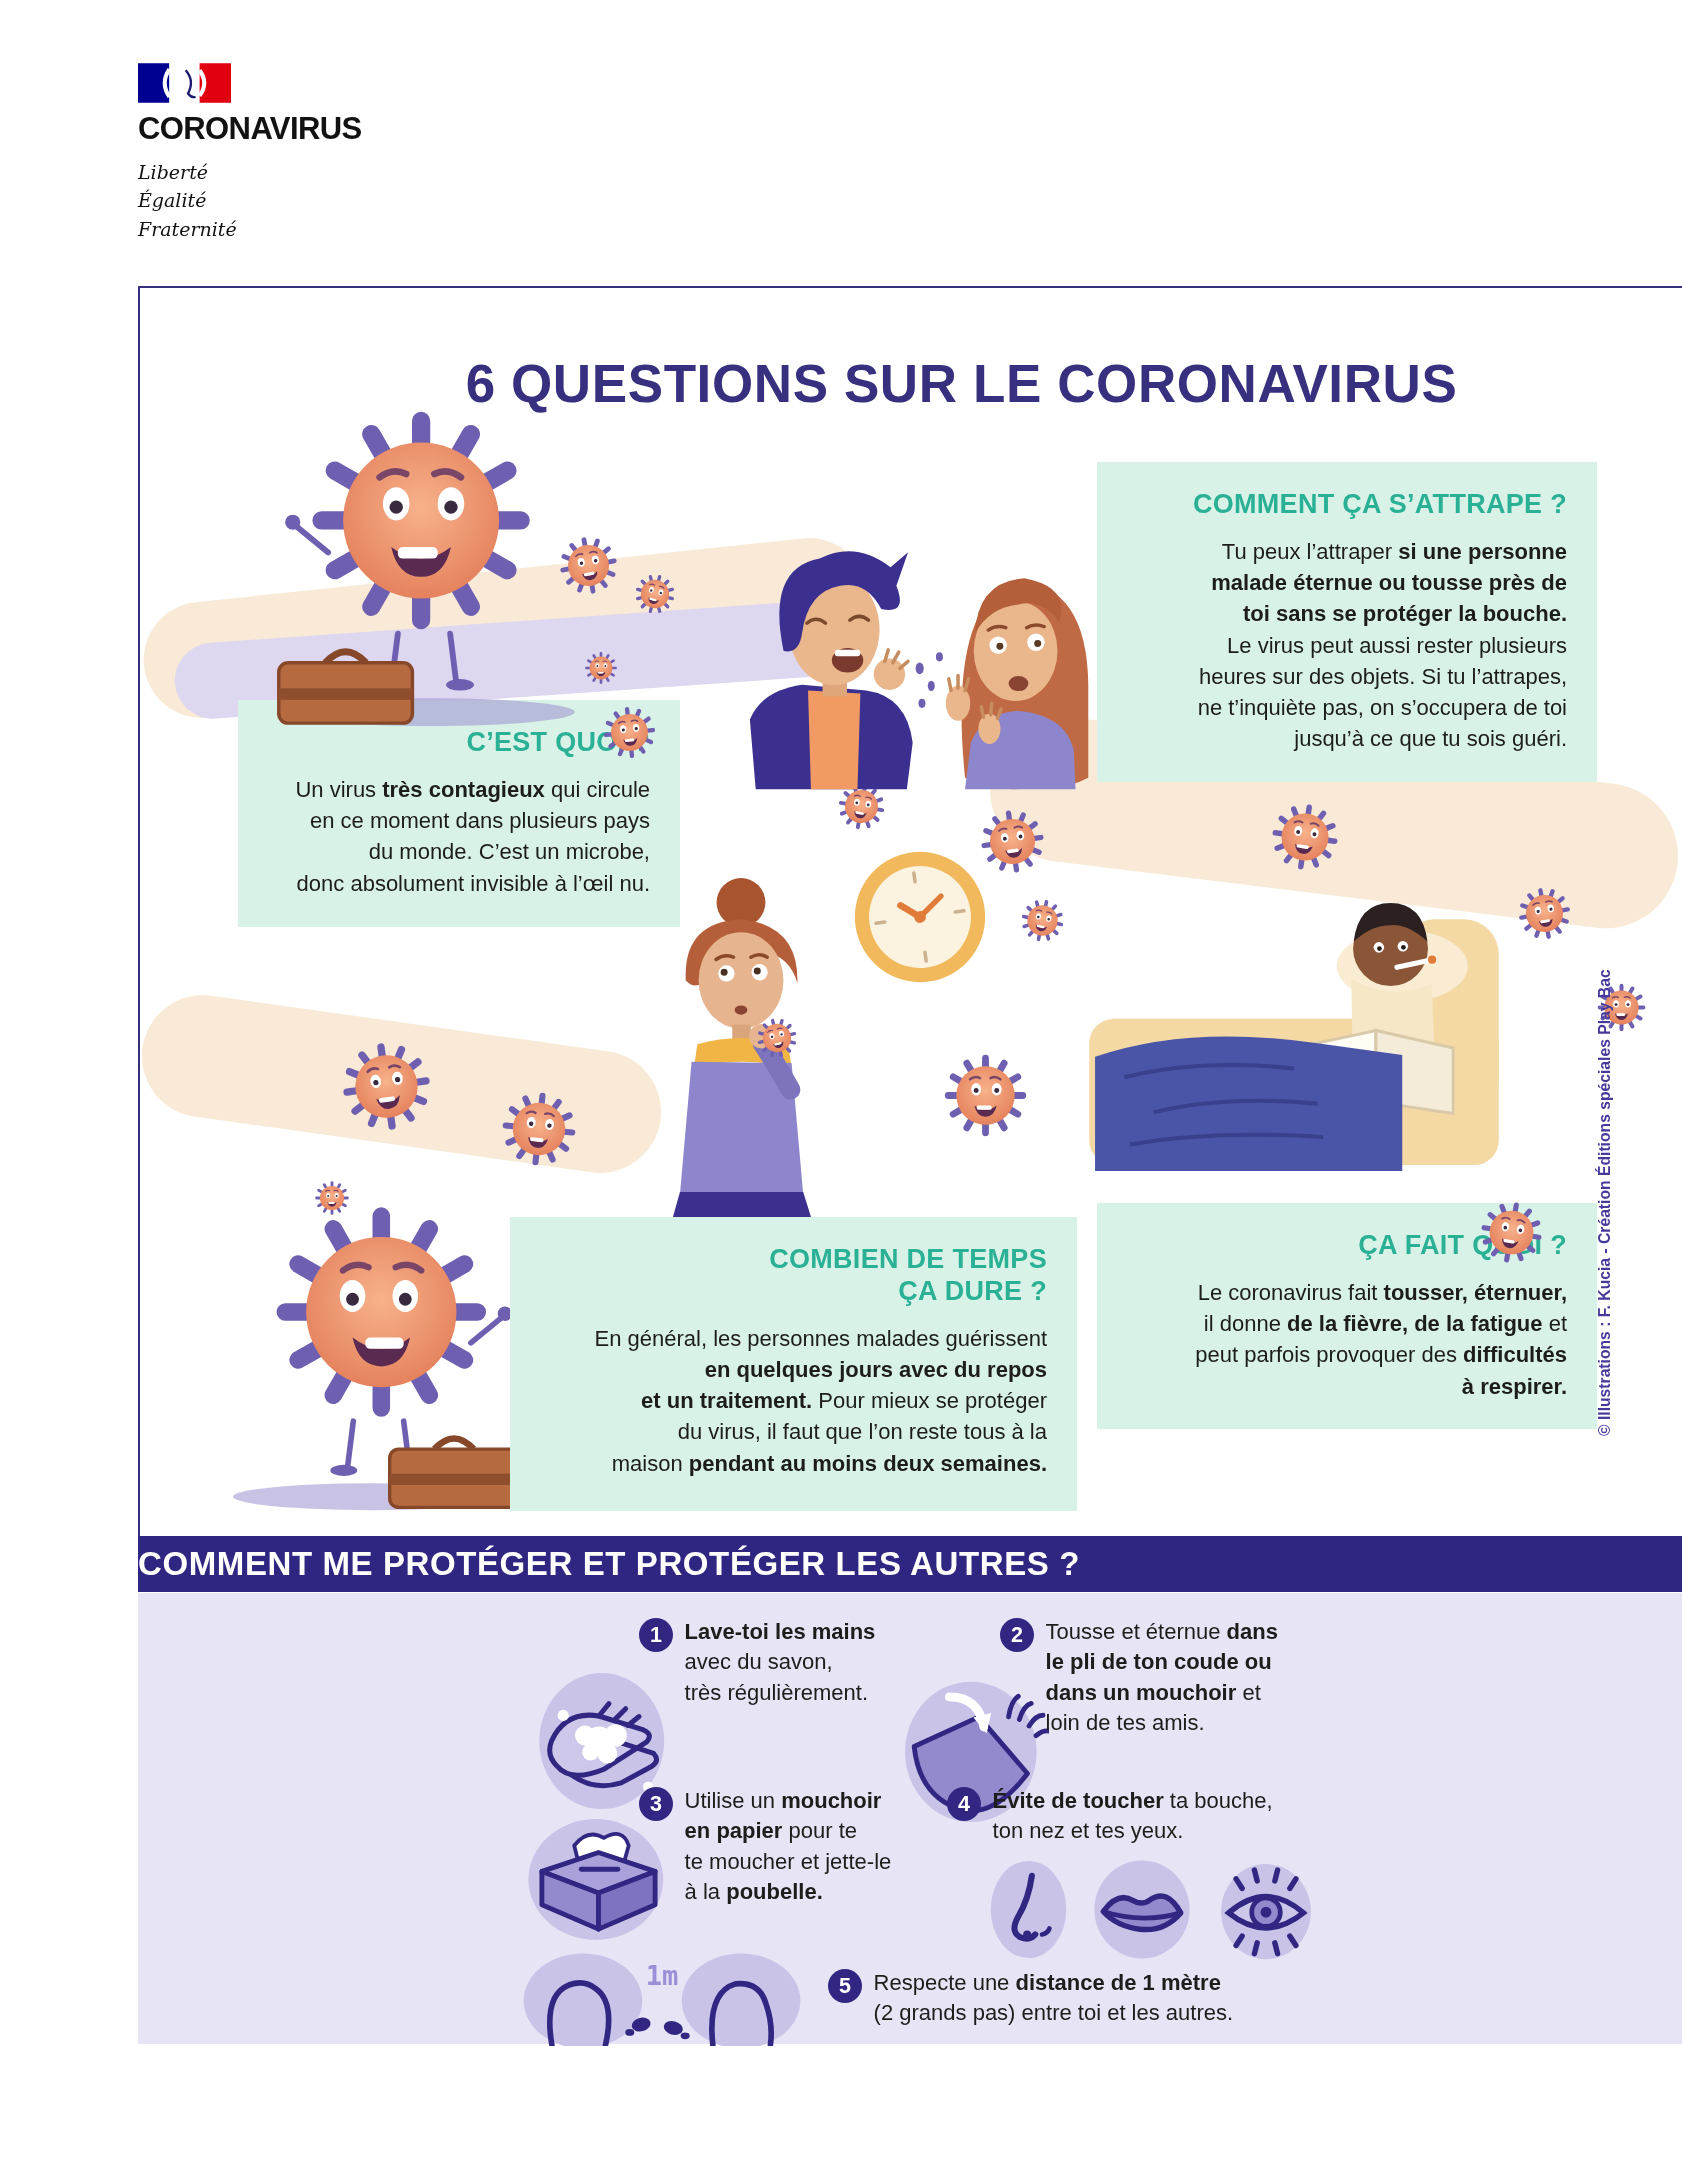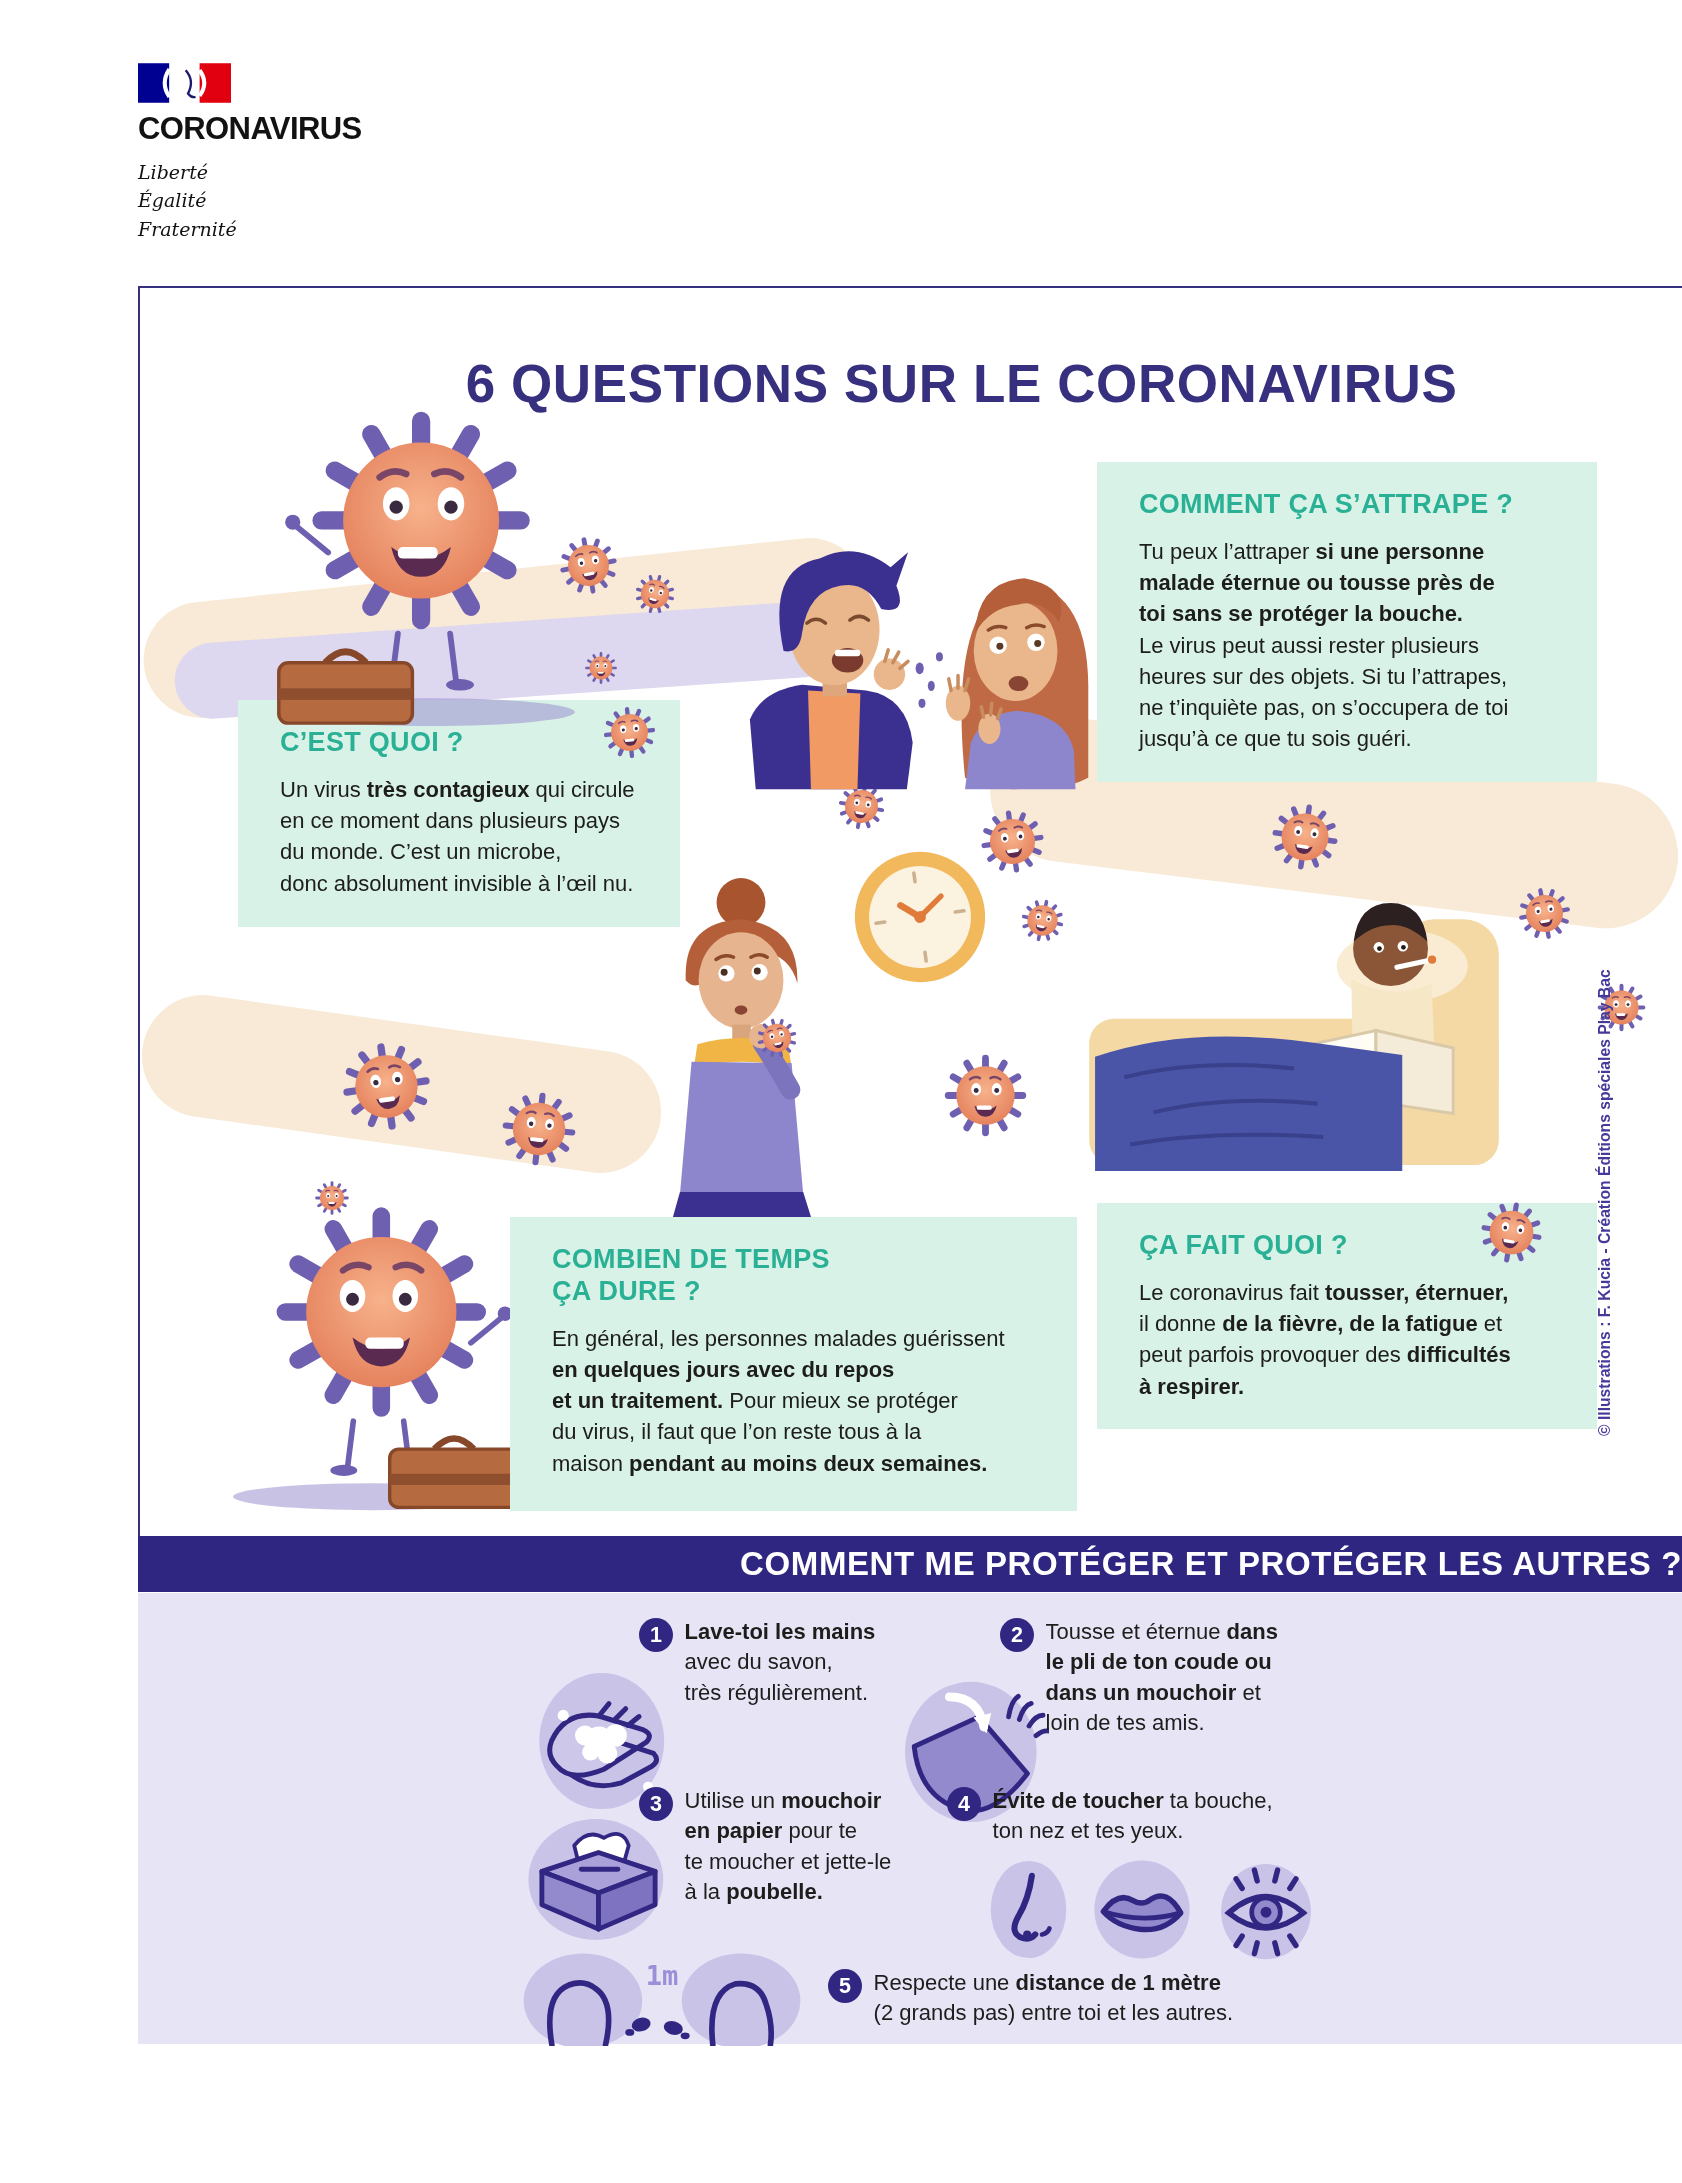--- a/index.html
+++ b/index.html
@@ -19,33 +19,33 @@
 
   .poster-title{position:absolute;left:124px;top:317px;width:1675px;text-align:center;
                 font-size:53px;font-weight:700;letter-spacing:0.6px;color:#37307f;z-index:4;}
 
   
   .ribbon{position:absolute;border-radius:81px;z-index:1;}
   .r-beige{background:#f8ead6;}
   .r-lav{background:#ddd7f0;}
 
   
-  .qa{position:absolute;background:#d9f2e7;padding:27px 42px;box-sizing:border-box;z-index:5;}
+  .qa{position:absolute;background:#d9f2e7;padding:27px 30px;box-sizing:border-box;z-index:5;text-align:right;}
   .qa h2{margin:0 0 15px 0;font-size:27px;font-weight:700;color:#2ab195;
          letter-spacing:0.3px;white-space:pre-line;line-height:1.18;}
   .qa p{margin:0;font-size:22px;line-height:1.42;white-space:pre-line;}
   .b{font-weight:700;}
 
   .credit{position:absolute;left:1596px;top:1436px;transform:rotate(-90deg);
           transform-origin:0 0;white-space:nowrap;font-size:15.7px;font-weight:700;
           color:#45399a;z-index:5;}
 
   
   .banner{position:absolute;left:138px;top:1536px;width:1544px;height:56px;background:#2f2681;
-          display:flex;align-items:center;justify-content:flex-end;z-index:6;}
+          display:flex;align-items:center;justify-content:flex-start;z-index:6;}
   .banner span{color:#fff;font-size:33px;font-weight:700;letter-spacing:0.6px;}
   .lavender{position:absolute;left:138px;top:1593px;width:1544px;height:451px;background:#e7e4f6;z-index:5;}
 
   .step-row{position:absolute;display:flex;gap:11.6px;align-items:flex-start;z-index:7;}
   .num{flex:0 0 auto;width:34px;height:34px;border-radius:50%;background:#312783;color:#fff;
        font-weight:700;font-size:21.5px;display:flex;align-items:center;justify-content:center;margin-top:1.2px;}
   .step-text{margin:0;font-size:22px;line-height:1.38;white-space:pre-line;}
   .step-icon{position:absolute;z-index:6;}
   .sub-icons{position:absolute;display:flex;gap:22px;align-items:center;z-index:6;}
 

